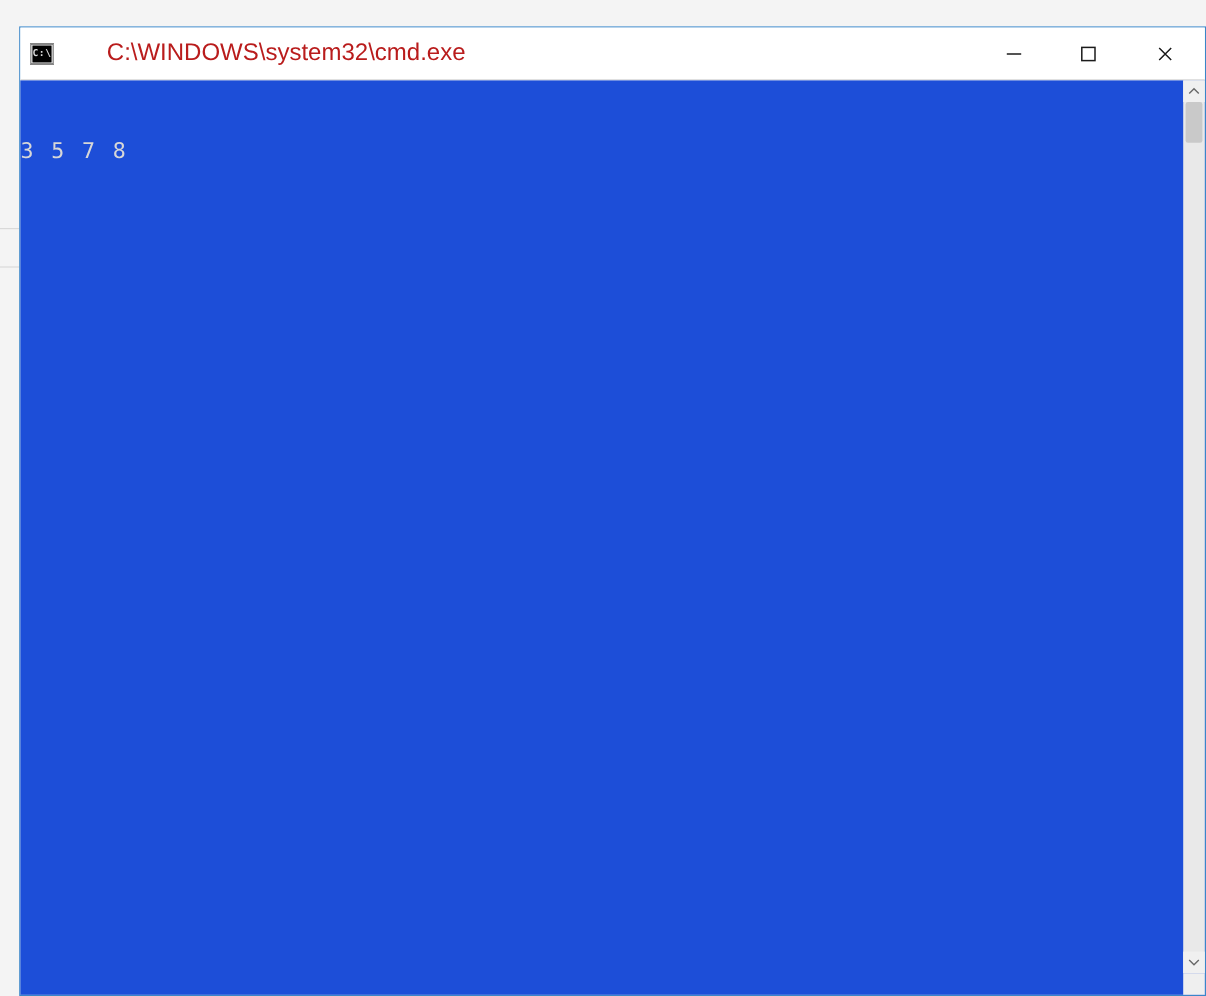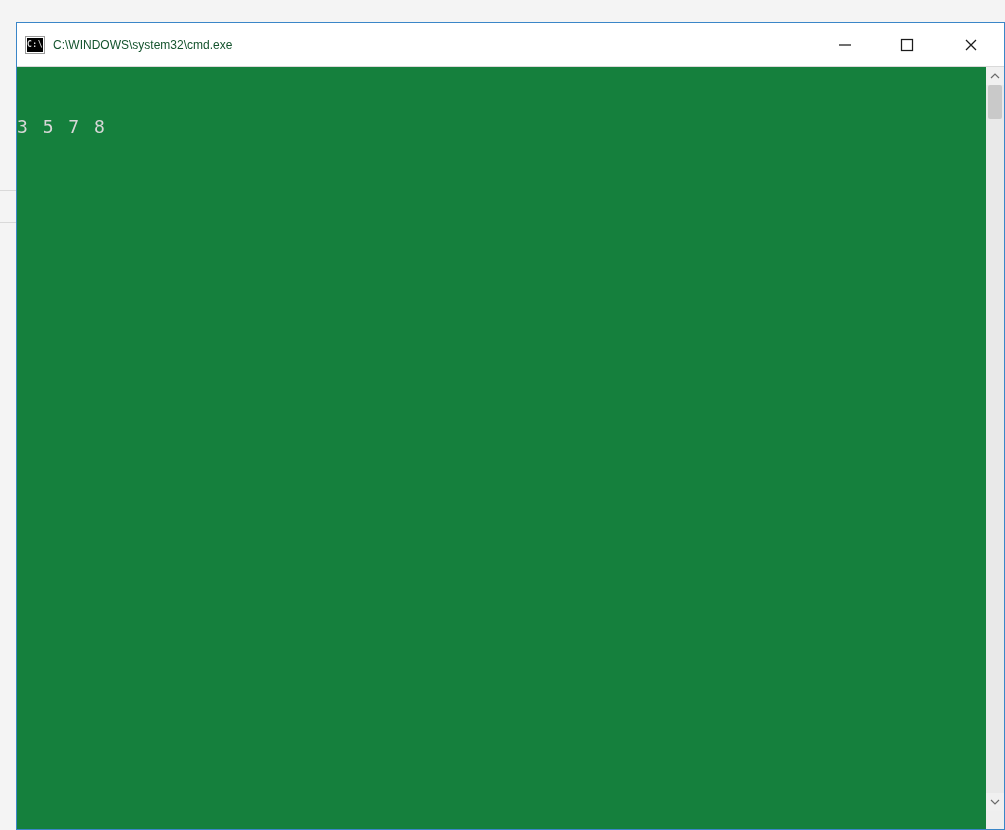--- a/index.html
+++ b/index.html
@@ -29,39 +29,40 @@
       user-select:none;
     }
     .titlebar .app-icon{
       width:20px;height:18px;
       margin-left:8px;margin-right:8px;
       display:inline-flex;align-items:center;justify-content:center;
       background:#000;border:1px solid #9a9a9a;box-shadow:inset 0 0 0 1px #fff;
       color:#d9d9d9;font:700 8px/8px Consolas,monospace;letter-spacing:.5px;
     }
     .titlebar .title{
-      font-size:12px;color:#14532d;white-space:nowrap;overflow:hidden;text-overflow:ellipsis;flex:1;
+      font-size:20px;color:#b91c1c;white-space:nowrap;overflow:hidden;text-overflow:ellipsis;flex:1;
       font-family:"Segoe UI","Microsoft YaHei",Tahoma,sans-serif;
+      margin-left:36px;
     }
     .win-controls{display:flex;height:100%;}
     .win-btn{
       width:62px;height:100%;
       display:flex;align-items:center;justify-content:center;
       background:transparent;color:#1b1b1b;
     }
     .win-btn svg{display:block;}
     .win-btn.min svg{width:16px;height:16px;}
     .win-btn.max svg{width:14px;height:14px;}
     .win-btn.close{width:66px;}
     .win-btn.close svg{width:16px;height:16px;}
     
     .client{
       position:absolute;
       top:44px;left:0;right:0;bottom:0;
-      background:#15803d;
+      background:#1d4ed8;
     }
     .console{
       position:absolute;top:0;left:0;right:18px;bottom:0;
       padding:0 0 0 0;
       color:#d7d7d7;
       font-family:"NSimSun","SimSun","Microsoft YaHei Mono",Consolas,monospace;
       font-size:18px;
       line-height:24px;
       white-space:pre;
     }

